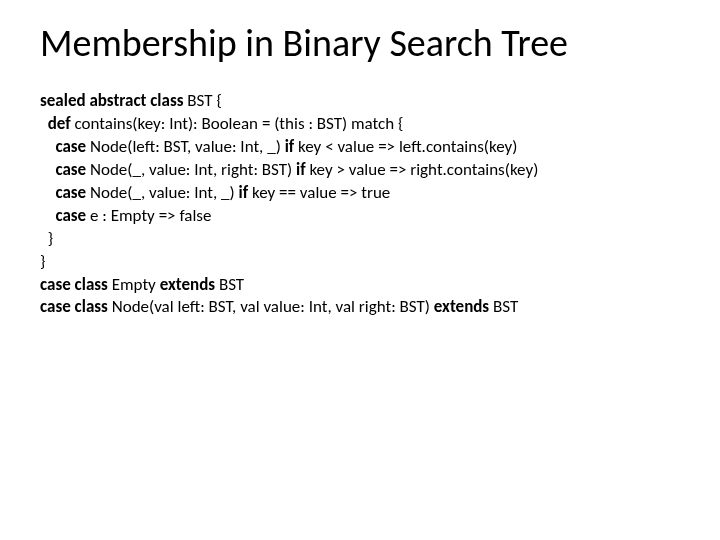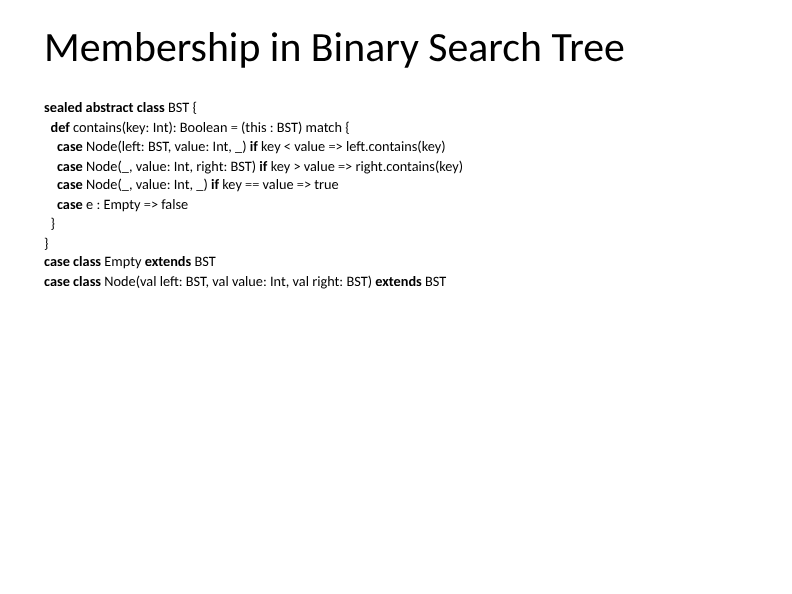--- a/index.html
+++ b/index.html
@@ -17,21 +17,21 @@
     height: 540px;
     padding: 20px 40px 2px 40px;
   }
   .title {
     font-size: 38px;
     font-weight: 400;
     margin: 0 0 24px 0;
     letter-spacing: 0px;
   }
   .code {
-    font-size: 13px;
+    font-size: 17px;
     line-height: 1.35;
     white-space: pre;
     font-family: Calibri, "Segoe UI", Arial, sans-serif;
   }
   .b { font-weight: 700; }
 </style>
 </head>
 <body>
 
 <div class="slide">

